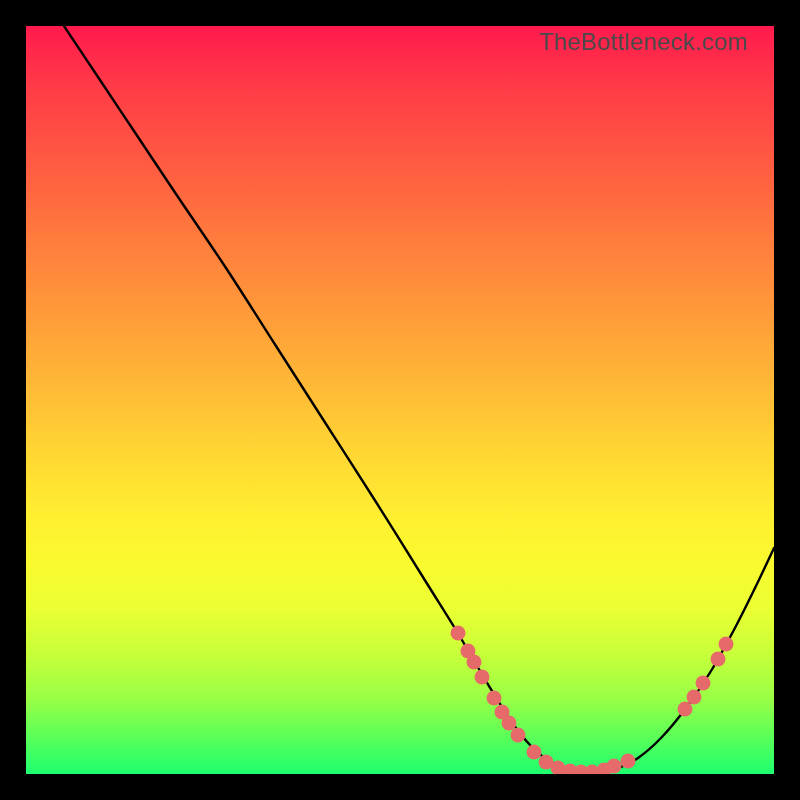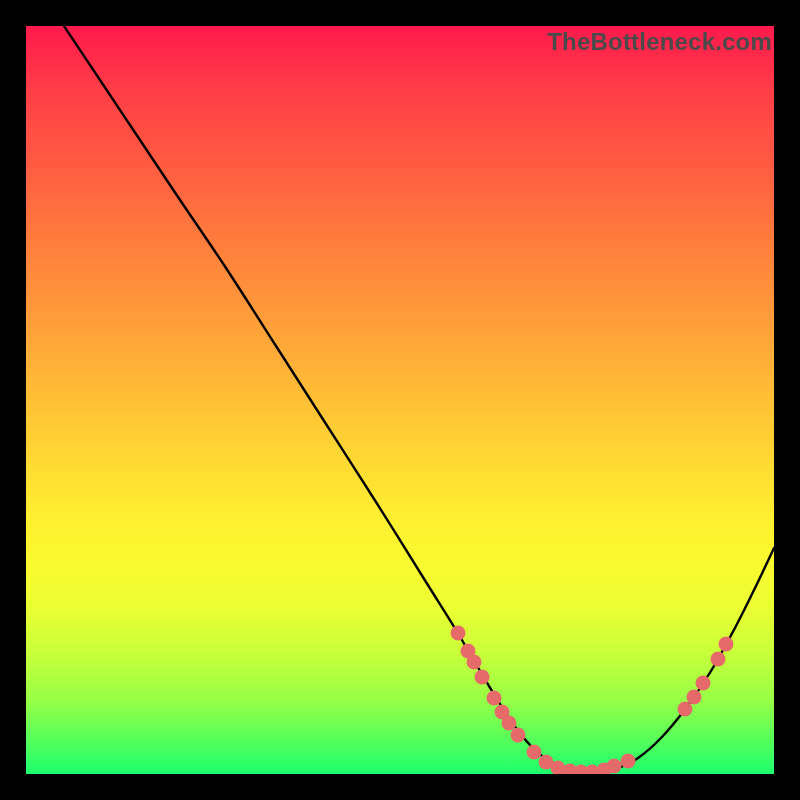--- a/index.html
+++ b/index.html
@@ -39,24 +39,24 @@
       #eaff33 78%,
       #c7ff3a 84%,
       #98ff46 90%,
       #5bff58 95%,
       #1dff6e 100%
     );
   }
   .watermark {
     position: absolute;
     top: 2px;
-    right: 2px;
+    right: 26px;
     color: #4a4a4a;
     font-size: 24px;
-    font-weight: 700;
+    font-weight: 400;
     letter-spacing: 0.2px;
     z-index: 5;
     pointer-events: none;
   }
   svg.curve {
     position: absolute;
     left: 0;
     top: 0;
     width: 748px;
     height: 748px;

